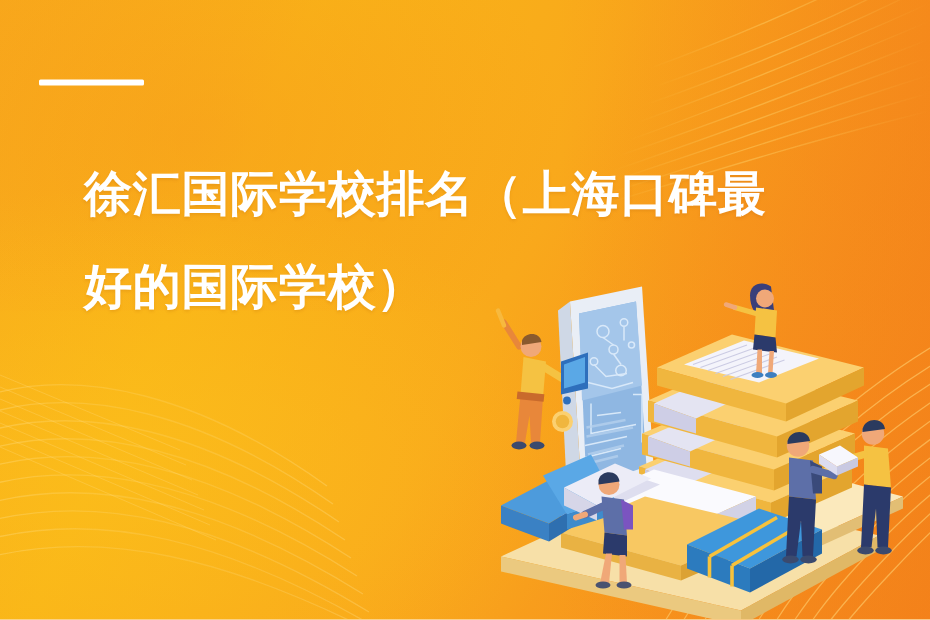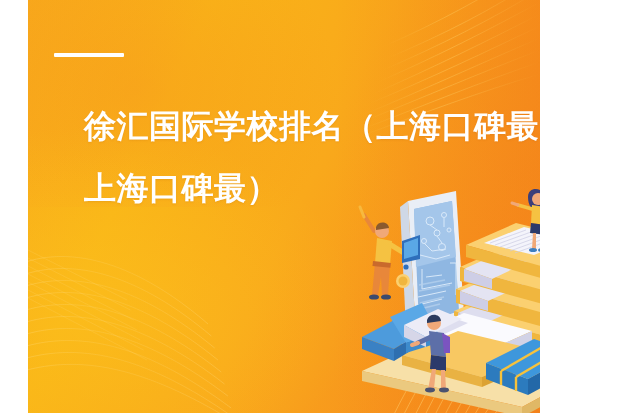--- a/index.html
+++ b/index.html
@@ -2,26 +2,25 @@
 <html><head>
 <meta charset="utf-8">
 <style>
   html, body {
     margin: 0;
     padding: 0;
     background: #ffffff;
   }
   #banner {
     position: relative;
-    width: 512px;
+    width: 620px;
     height: 413px;
     overflow: hidden;
-    font-family: Liberation Mono, monospace;
+    font-family: Liberation Sans, sans-serif;
     background: #F7A31C;
-    margin-left: 28px;
   }
   
   .bg-base {
     position: absolute;
     inset: 0;
     background: linear-gradient(115deg, #F8A91B 0%, #F9B417 26%, #F9A91B 52%, #F7941D 78%, #F4851B 100%);
   }
   .bg-warm-left {
     position: absolute;
     left: -10%;
@@ -162,21 +161,21 @@
       <path d="M630 346 C 612 362, 580 396, 566 413"></path>
       <path d="M630 238 C 576 270, 512 322, 456 413"></path>
       <path d="M630 226 C 572 260, 504 314, 444 413"></path>
     </g>
   </svg>
 
   <div class="accent-dash"></div>
 
   <div class="title-block">
     <div class="title-line">徐汇国际学校排名（上海口碑最</div>
-    <div class="title-line">上海口碑最）</div>
+    <div class="title-line">好的国际学校）</div>
   </div>
 
   <div class="illustration">
     <svg viewBox="0 0 302 228" width="302" height="228">
 
       <g>
         <polygon points="16,186 120,138 268,172 176,222" fill="#F7E0A8"></polygon>
         <polygon points="16,186 16,196 176,232 176,222" fill="#EBC97F"></polygon>
         <polygon points="176,222 176,232 268,182 268,172" fill="#E0B866"></polygon>
       </g>

